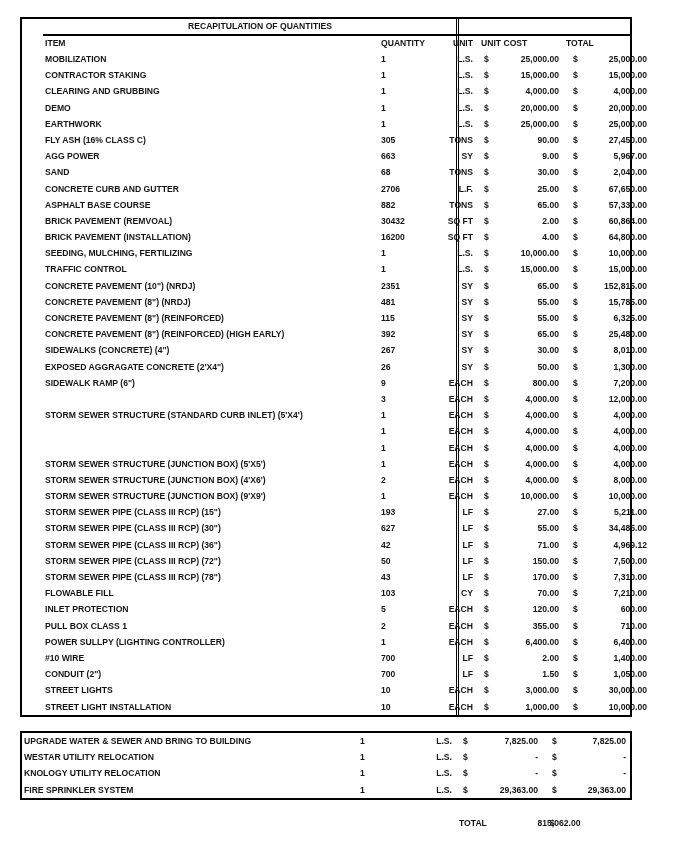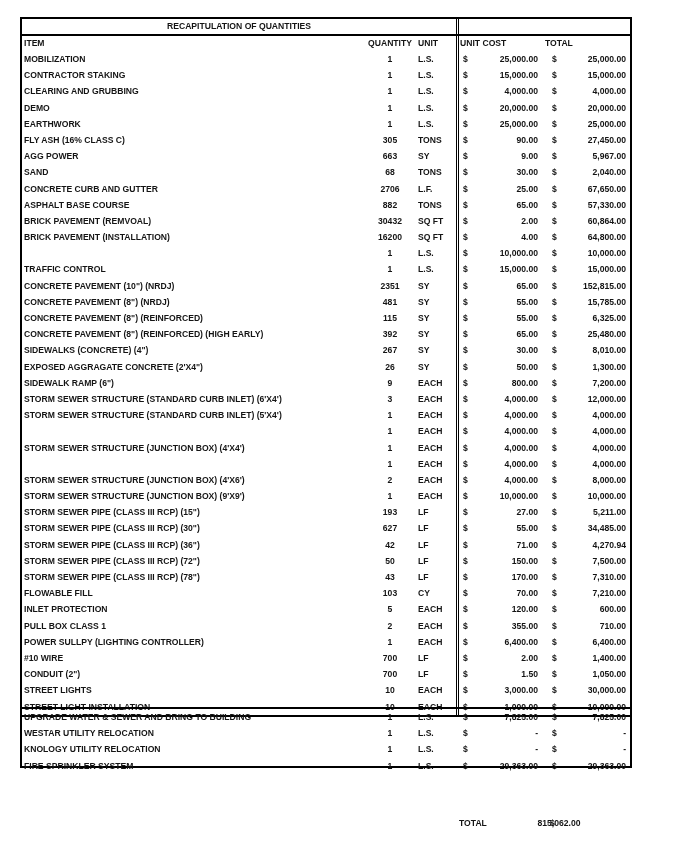--- a/index.html
+++ b/index.html
@@ -1,28 +1,28 @@
 <!DOCTYPE html>
 <html><head>
 <meta charset="utf-8">
 <style>
   html, body { margin: 0; padding: 0; background: #ffffff; }
   body { width: 689px; height: 857px; position: relative; overflow: hidden;
          font-family: "Liberation Sans", sans-serif; font-weight: bold; font-size: 8.6px; color: #141414; }
   .tbl { position: absolute; left: 20px; width: 612px; border: 2px solid #000; box-sizing: border-box; }
-  #table-main { top: 17px; height: 700px; }
-  #table-extra { top: 707px; height: 61px; }
+  #table-main { top: 17px; height: 700px; padding-left: 21px; }
+  #table-extra { top: 731px; height: 69px; }
   .divider { position: absolute; left: 434px; top: 0; bottom: 0; width: 1px; border-left: 1px solid #000; border-right: 1px solid #000; }
   .title-row { position: relative; height: 15px; border-bottom: 2px solid #000; }
   .title-text { position: absolute; left: 0; width: 434px; text-align: center; top: 0; line-height: 15px; }
   .row { position: relative; height: 16.2px; line-height: 16.2px; white-space: nowrap; text-decoration: underline; }
   .row.header { height: 15px; line-height: 15px; }
   .c-item { position: absolute; left: 2px; }
-  .c-qty { position: absolute; left: 338px; width: 60px; text-align: center; }
-  .c-unit { position: absolute; left: 396px; width: 34px; }
+  .c-qty { position: absolute; left: 338px; width: 60px; }
+  .c-unit { position: absolute; left: 396px; width: 34px; text-align: right; }
   .c-cur1 { position: absolute; left: 441px; }
   .c-cost { position: absolute; left: 446px; width: 70px; text-align: right; }
   .c-cur2 { position: absolute; left: 530px; }
   .c-total { position: absolute; left: 535px; width: 69px; text-align: right; }
   .h-cost { position: absolute; left: 438px; }
   .h-total { position: absolute; left: 523px; }
   .dash { padding-right: 8px; }
   #grand-total { position: absolute; top: 815px; left: 0; width: 689px; height: 16px; line-height: 16px; }
   #grand-total .gt-label { position: absolute; left: 459px; }
   #grand-total .gt-cur { position: absolute; left: 550px; }
@@ -146,20 +146,21 @@
       <div class="row">
         <span class="c-item">BRICK PAVEMENT (INSTALLATION)</span>
         <span class="c-qty">16200</span>
         <span class="c-unit">SQ FT</span>
         <span class="c-cur1">$</span>
         <span class="c-cost">4.00</span>
         <span class="c-cur2">$</span>
         <span class="c-total">64,800.00</span>
       </div>
       <div class="row">
+        <span class="c-item">SEEDING, MULCHING, FERTILIZING</span>
         <span class="c-qty">1</span>
         <span class="c-unit">L.S.</span>
         <span class="c-cur1">$</span>
         <span class="c-cost">10,000.00</span>
         <span class="c-cur2">$</span>
         <span class="c-total">10,000.00</span>
       </div>
       <div class="row">
         <span class="c-item">TRAFFIC CONTROL</span>
         <span class="c-qty">1</span>
@@ -226,21 +227,20 @@
       <div class="row">
         <span class="c-item">SIDEWALK RAMP (6")</span>
         <span class="c-qty">9</span>
         <span class="c-unit">EACH</span>
         <span class="c-cur1">$</span>
         <span class="c-cost">800.00</span>
         <span class="c-cur2">$</span>
         <span class="c-total">7,200.00</span>
       </div>
       <div class="row">
-        <span class="c-item">STORM SEWER STRUCTURE (STANDARD CURB INLET) (6'X4')</span>
         <span class="c-qty">3</span>
         <span class="c-unit">EACH</span>
         <span class="c-cur1">$</span>
         <span class="c-cost">4,000.00</span>
         <span class="c-cur2">$</span>
         <span class="c-total">12,000.00</span>
       </div>
       <div class="row">
         <span class="c-item">STORM SEWER STRUCTURE (STANDARD CURB INLET) (5'X4')</span>
         <span class="c-qty">1</span>
@@ -252,29 +252,29 @@
       </div>
       <div class="row">
         <span class="c-qty">1</span>
         <span class="c-unit">EACH</span>
         <span class="c-cur1">$</span>
         <span class="c-cost">4,000.00</span>
         <span class="c-cur2">$</span>
         <span class="c-total">4,000.00</span>
       </div>
       <div class="row">
-        <span class="c-item">STORM SEWER STRUCTURE (JUNCTION BOX) (4'X4')</span>
         <span class="c-qty">1</span>
         <span class="c-unit">EACH</span>
         <span class="c-cur1">$</span>
         <span class="c-cost">4,000.00</span>
         <span class="c-cur2">$</span>
         <span class="c-total">4,000.00</span>
       </div>
       <div class="row">
+        <span class="c-item">STORM SEWER STRUCTURE (JUNCTION BOX) (5'X5')</span>
         <span class="c-qty">1</span>
         <span class="c-unit">EACH</span>
         <span class="c-cur1">$</span>
         <span class="c-cost">4,000.00</span>
         <span class="c-cur2">$</span>
         <span class="c-total">4,000.00</span>
       </div>
       <div class="row">
         <span class="c-item">STORM SEWER STRUCTURE (JUNCTION BOX) (4'X6')</span>
         <span class="c-qty">2</span>
@@ -311,21 +311,21 @@
         <span class="c-cur2">$</span>
         <span class="c-total">34,485.00</span>
       </div>
       <div class="row">
         <span class="c-item">STORM SEWER PIPE (CLASS III RCP) (36")</span>
         <span class="c-qty">42</span>
         <span class="c-unit">LF</span>
         <span class="c-cur1">$</span>
         <span class="c-cost">71.00</span>
         <span class="c-cur2">$</span>
-        <span class="c-total">4,270.94</span>
+        <span class="c-total">4,969.12</span>
       </div>
       <div class="row">
         <span class="c-item">STORM SEWER PIPE (CLASS III RCP) (72")</span>
         <span class="c-qty">50</span>
         <span class="c-unit">LF</span>
         <span class="c-cur1">$</span>
         <span class="c-cost">150.00</span>
         <span class="c-cur2">$</span>
         <span class="c-total">7,500.00</span>
       </div>

